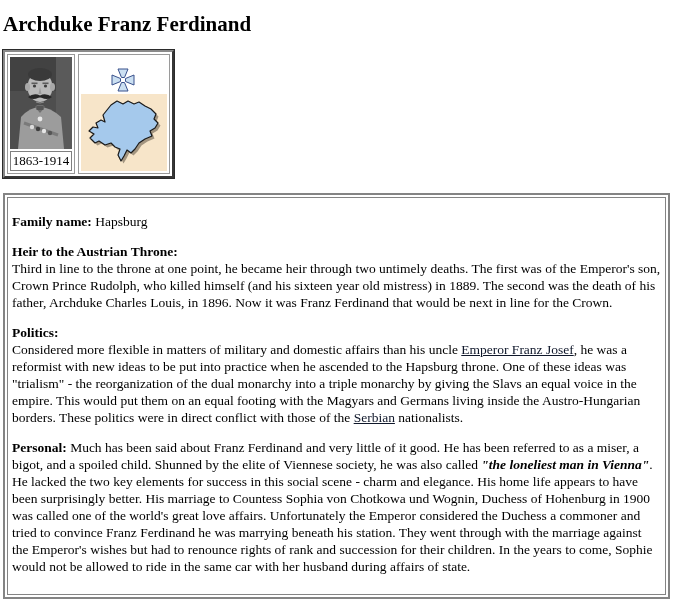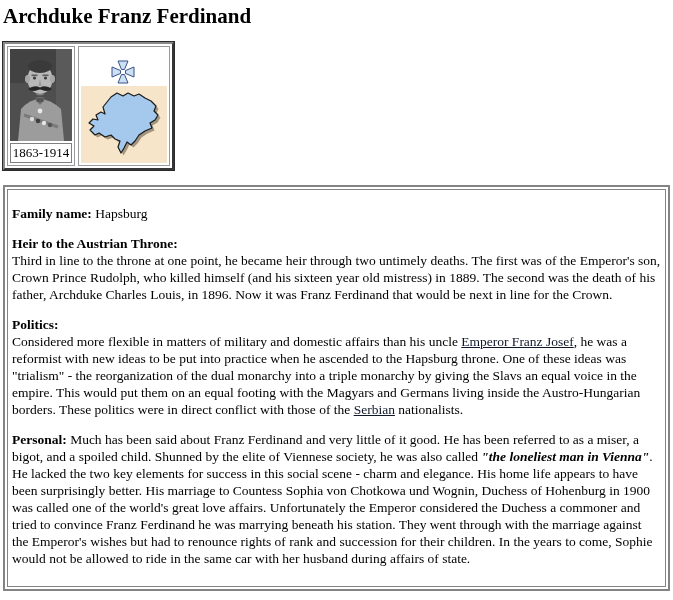--- a/index.html
+++ b/index.html
@@ -10,21 +10,21 @@
     width: 673px;
     height: 600px;
     overflow: hidden;
   }
   .page { padding: 2px 3px; box-sizing: border-box; width: 673px; height: 600px; overflow: hidden; }
 
   .page-title {
     font-family: "Liberation Serif", serif;
     font-size: 21px;
     font-weight: bold;
-    margin: 2px 0 13px 0;
+    margin: 10px 0 13px 0;
   }
 
   
   .photo-table {
     display: inline-flex;
     border: 2px outset #8a8a8a;
     outline: 1px solid #2b2b2b;
     background: #ffffff;
     padding: 2px;
     gap: 3px;

